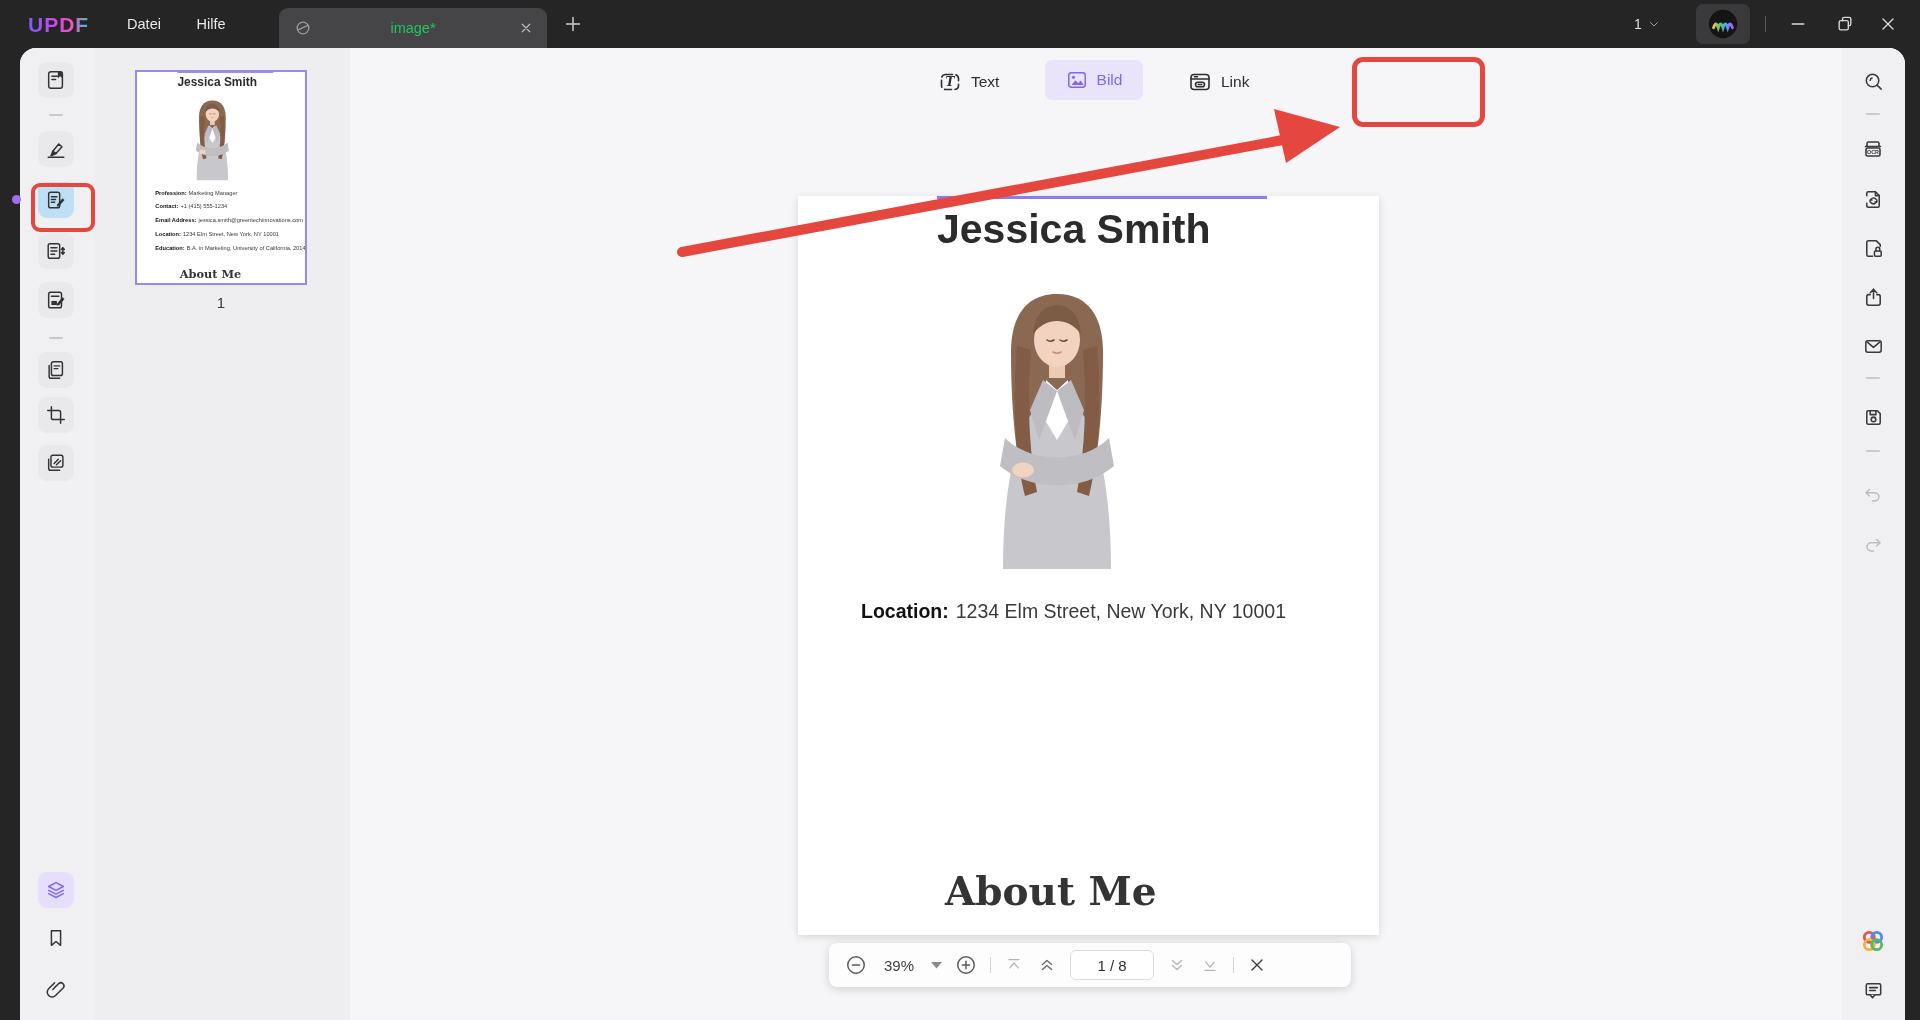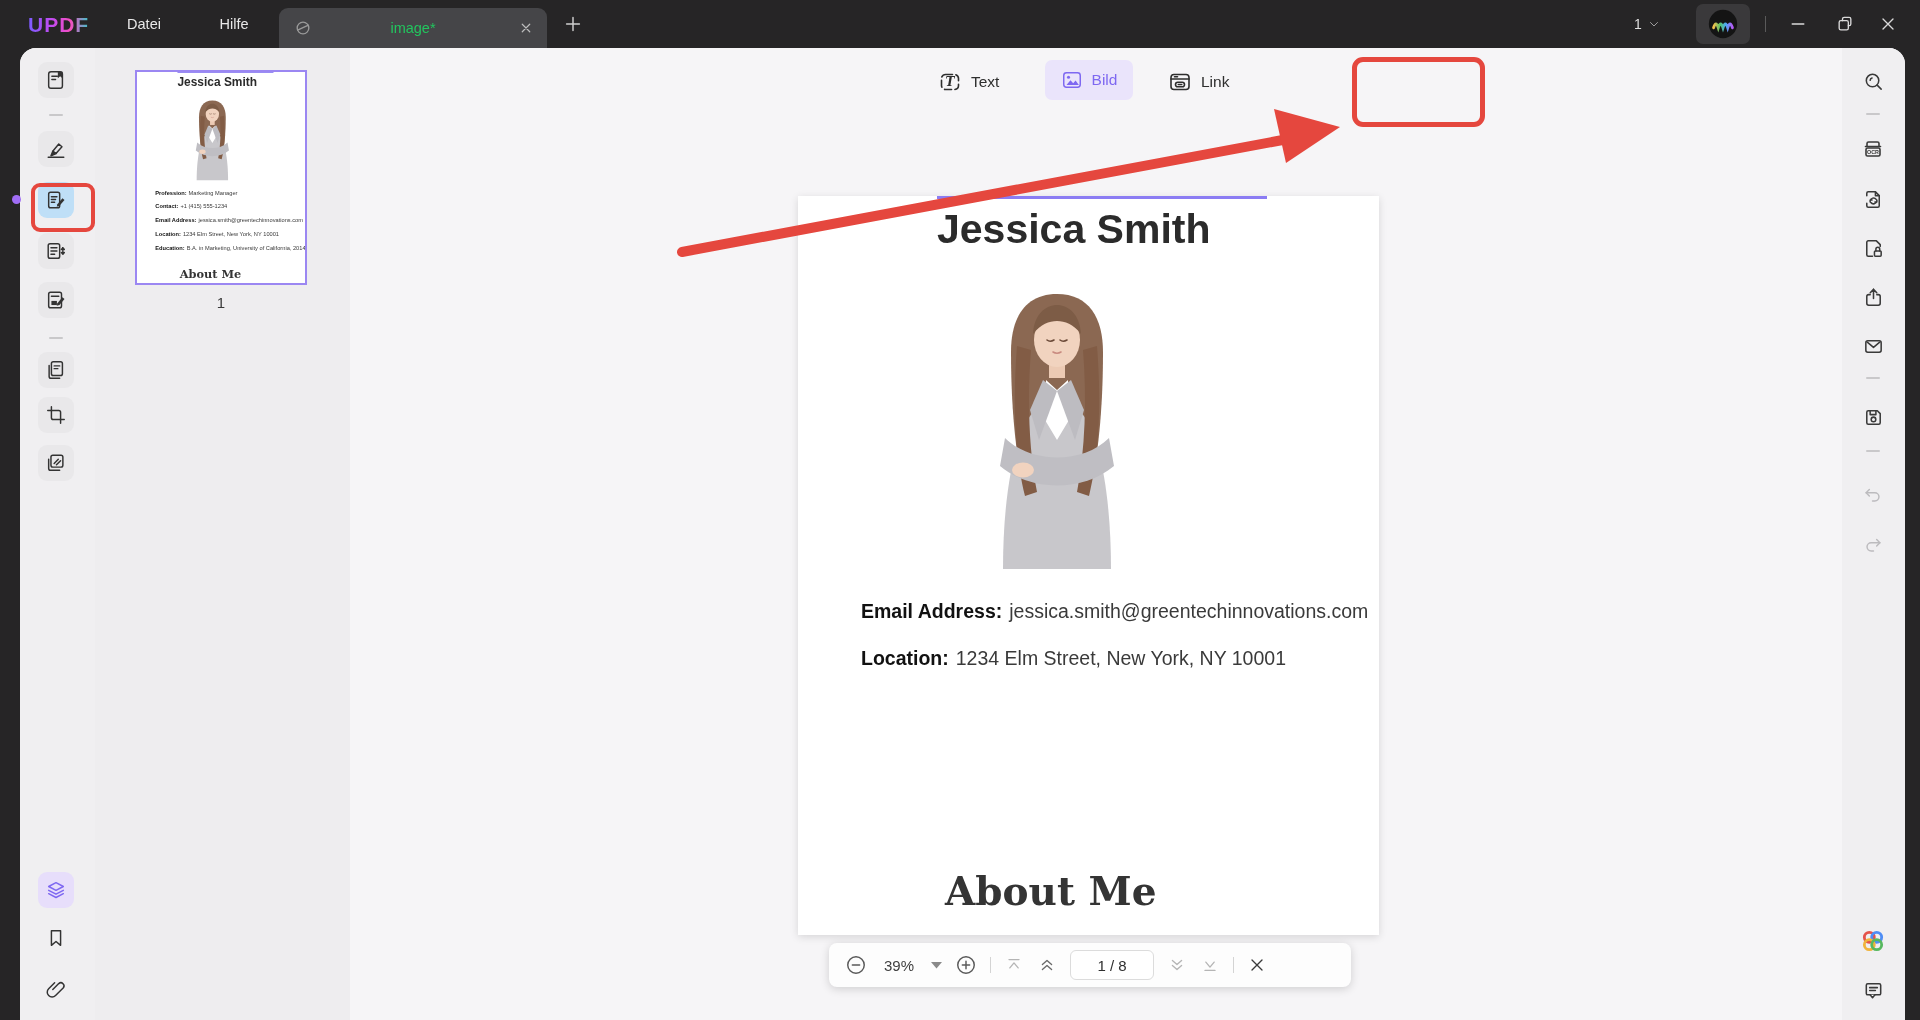--- a/index.html
+++ b/index.html
@@ -7,21 +7,21 @@
   body { background:#262526; font-family:"Liberation Sans", sans-serif; position:relative; }
 
   
   .titlebar { position:absolute; left:0; top:0; width:1920px; height:48px; background:#262526; z-index:5; }
   .logo { position:absolute; left:28px; top:13px; font-size:21px; font-weight:800; letter-spacing:1px;
           background:linear-gradient(90deg,#7a5cff 0%,#c44bf0 40%,#f54fc0 70%,#35c8c8 100%);
           -webkit-background-clip:text; background-clip:text; color:transparent; }
   .menu-item { position:absolute; top:0; height:48px; display:flex; align-items:center; justify-content:center;
                color:#e8e8e8; font-size:14.5px; cursor:default; }
   .menu-file { left:116px; width:56px; }
-  .menu-help { left:208px; width:52px; }
+  .menu-help { left:185px; width:52px; }
   .doc-tab { position:absolute; left:279px; top:8px; width:268px; height:40px; background:#454548;
              border-radius:9px 9px 0 0; display:flex; align-items:center; }
   .doc-tab .tab-title { position:absolute; left:0; right:0; text-align:center; color:#22c55e; font-size:14.5px; }
   .tab-doc-icon { position:absolute; left:14px; top:10px; }
   .tab-close { position:absolute; right:12px; top:11px; width:18px; height:18px; color:#bdbdbd; }
   .new-tab { position:absolute; left:562px; top:13px; width:22px; height:22px; color:#cfcfcf; }
   .win-right { color:#dadada; }
   .instance-count { position:absolute; left:1634px; top:0; height:48px; display:flex; gap:6px; align-items:center; color:#dfdfdf; font-size:14px; }
   .avatar-btn { position:absolute; left:1696px; top:4px; width:54px; height:40px; background:#3a393b; border-radius:7px;
                 display:flex; align-items:center; justify-content:center; }
@@ -47,22 +47,22 @@
   .thumb { position:absolute; left:40px; top:22px; width:172px; height:215px; border:2px solid #9b87f2; background:#fff; overflow:hidden; }
   .thumb-inner { width:581px; height:739px; transform:scale(0.291); transform-origin:0 0; }
   .thumb-label { position:absolute; left:40px; top:246px; width:172px; text-align:center; font-size:15px; color:#3a3a3a; }
 
   
   .canvas { position:absolute; left:330px; top:0; right:63px; bottom:0; }
 
   
   .edit-btn { position:absolute; top:14px; height:40px; display:flex; align-items:center; gap:9px; color:#2e2e2e; font-size:15.5px; }
   .btn-text { left:588px; }
-  .btn-link { left:818px;justify-content:center; }
-  .btn-image { position:absolute; left:695px; top:12px; width:88px; height:40px; border-radius:7px; background:#eae4fb;
+  .btn-link { left:838px;justify-content:center; }
+  .btn-image { position:absolute; left:695px; top:12px; width:98px; height:40px; border-radius:7px; background:#eae4fb;
                color:#7e68f1; display:flex; align-items:center; justify-content:center; gap:9px; font-size:15.5px; }
 
   
   .page { position:relative; width:581px; height:739px; background:#ffffff; }
   .main-page { position:absolute; left:448px; top:148px; box-shadow:0 2px 8px rgba(0,0,0,0.13); }
   .page-topline { position:absolute; left:139px; top:0; width:330px; height:3px; background:#8b7cf3; }
   .doc-title { position:absolute; left:139px; top:10px; font-size:41px; font-weight:600; color:#2b2b2b; }
   .photo { position:absolute; left:175px; top:92px; width:167px; height:281px; }
   .fields { position:absolute; left:63px; top:404px; font-size:19.5px; color:#3a3a3a; }
   .field { height:21px; margin-bottom:26px; white-space:nowrap; }
@@ -333,21 +333,20 @@
         <path d="M60 46 C61 26 73 17 84 17 C95 17 107 26 108 46 C100 36 92 33 84 33 C76 33 68 36 60 46 Z" fill="#7d5c46"></path>
         <path d="M74 52 q3 2.5 7 0 M87 52 q3 2.5 7 0" stroke="#6b4a38" stroke-width="1.6" fill="none" stroke-linecap="round"></path>
         <path d="M80 64 q4 2.5 8 0" stroke="#c98b80" stroke-width="1.6" fill="none" stroke-linecap="round"></path>
         <path d="M44 58 C39 122 43 172 52 208 L64 204 C56 162 54 112 58 62 Z" fill="#825c45"></path>
         <path d="M124 58 C129 122 125 172 116 208 L104 204 C112 162 114 112 110 62 Z" fill="#825c45"></path>
         <path d="M32 150 C58 176 110 176 136 150 L141 178 C110 204 58 204 27 178 Z" fill="#bfbec3"></path>
         <ellipse cx="50" cy="182" rx="11" ry="7.5" fill="#f1d3bf"></ellipse>
       </svg>
 
       <div class="fields">
-        <div class="field"><span class="fl">Email Address:</span><span class="fv">jessica.smith@greentechinnovations.com</span></div>
         <div class="field"><span class="fl">Location:</span><span class="fv">1234 Elm Street, New York, NY 10001</span></div>
       </div>
 
       <div class="about-heading">About Me</div>
     </div>
 
     <div class="status-bar">
       <span class="sb-ic">
         <svg class="ic" width="22" height="22" viewBox="0 0 24 24" stroke-width="1.4">
             <circle cx="12" cy="12" r="9"></circle>

